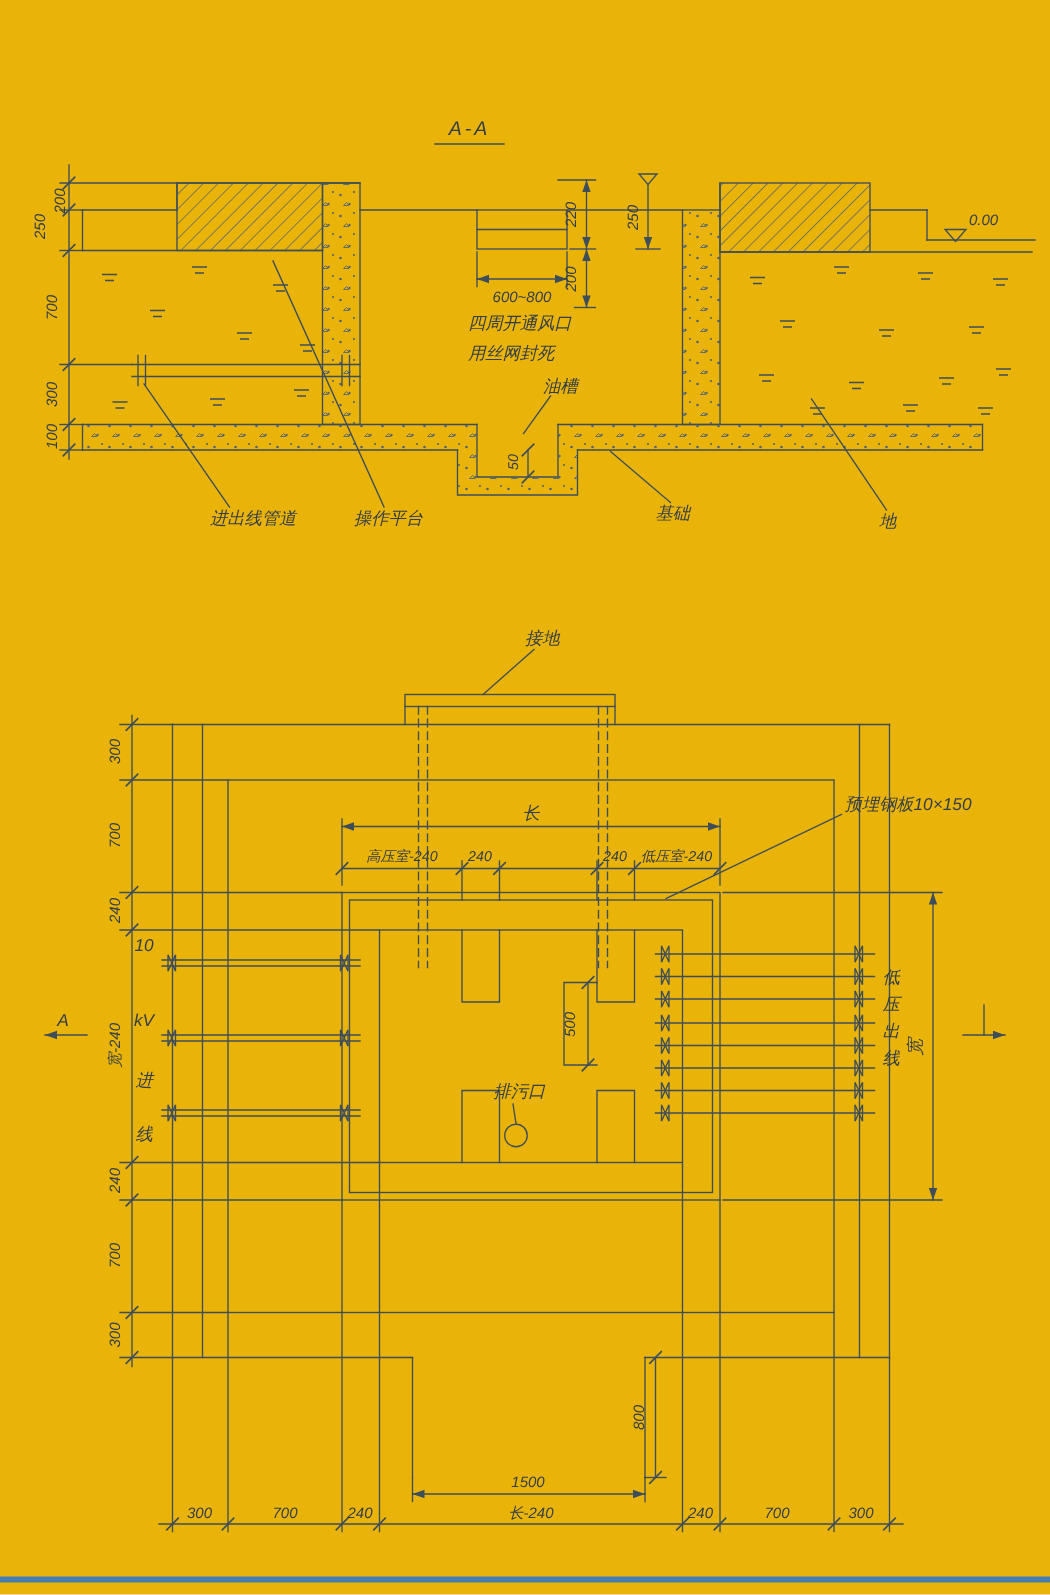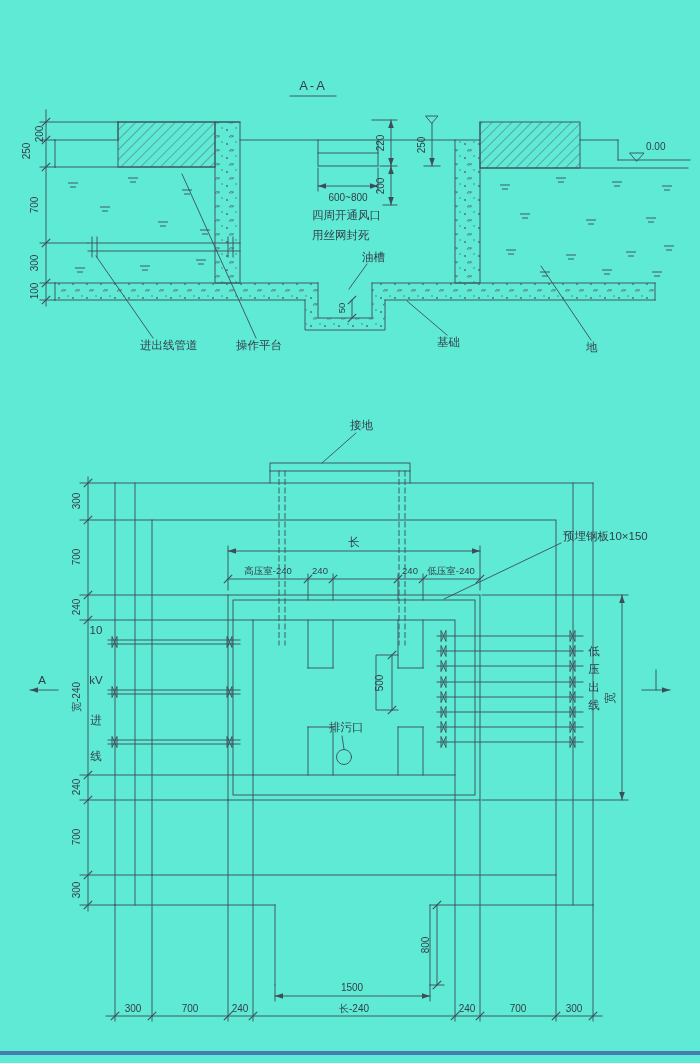--- a/index.html
+++ b/index.html
@@ -1,16 +1,16 @@
 <!DOCTYPE html>
 <html><head>
 <meta charset="utf-8">
 <style>
   html,body{margin:0;padding:0;background:#ecf4f9;}
-  .page{position:relative;width:700px;height:1063px;background:#5eead4;overflow:hidden;}
+  .page{position:relative;width:700px;height:1063px;background:#eab308;overflow:hidden;font-style:italic;}
   svg{display:block;}
   .ln{stroke:#3d4d59;stroke-width:0.9;fill:none;stroke-linecap:square;}
   .dash{stroke-dasharray:5 3.5;}
   .t{font-family:"Liberation Sans","DejaVu Sans",sans-serif;fill:#333e48;}
   .t9{font-size:9.5px;}
   .t10{font-size:10px;}
   .t11{font-size:11.5px;}
   .t13{font-size:13px;letter-spacing:2px;}
 </style>
 </head>

